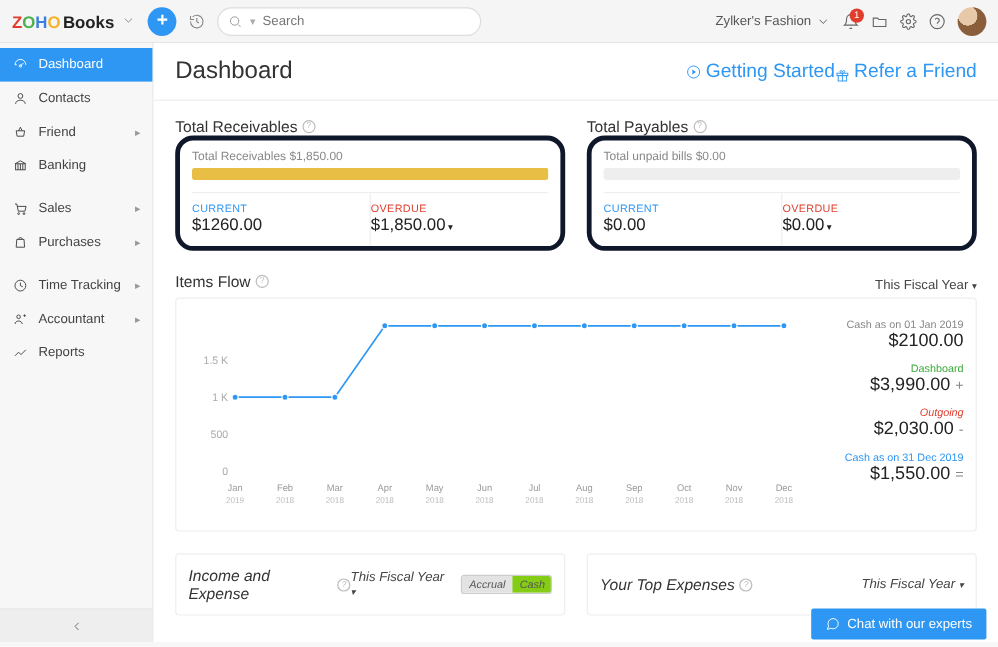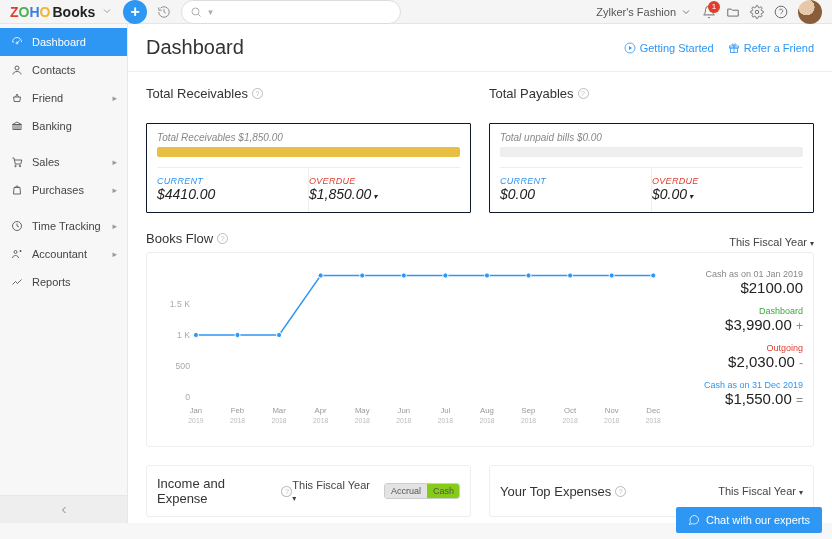--- a/index.html
+++ b/index.html
@@ -1,19 +1,19 @@
 <!DOCTYPE html>
 <html><head>
 <meta charset="utf-8">
 <style>
   * { box-sizing: border-box; margin: 0; padding: 0; font-family: -apple-system, BlinkMacSystemFont, "Segoe UI", Helvetica, Arial, sans-serif; }
   body { width: 832px; height: 539px; background: #f7f7f7; color: #333; overflow: hidden; font-size: 13px; }
 
   
-  .topbar { height: 24px; background: #f5f5f5; border-bottom: 1px solid #e5e5e5; display: flex; align-items: center; padding: 0 10px; gap: 10px; }
+  .topbar { height: 36px; background: #f5f5f5; border-bottom: 1px solid #e5e5e5; display: flex; align-items: center; padding: 0 10px; gap: 10px; }
   .brand { display: flex; align-items: center; font-weight: 600; font-size: 14px; }
   .brand .zoho { letter-spacing: 0; font-weight: 700; }
   .brand .z1 { color: #e03d2d; }
   .brand .z2 { color: #4eb04e; }
   .brand .z3 { color: #3b7ee0; }
   .brand .z4 { color: #f5b32a; }
   .brand .books { margin-left: 2px; color: #222; }
   .brand .chev { margin-left: 6px; color: #888; }
   .addbtn { width: 24px; height: 24px; border-radius: 50%; background: #2e96f3; color:#fff; display:flex; align-items:center; justify-content:center; font-size: 16px; font-weight:600; }
   .history-icon { color:#888; display:flex; }
@@ -31,31 +31,31 @@
   .nav { flex:1; padding-top:4px; }
   .nav-item { display:flex; align-items:center; height:28px; padding:0 10px; gap:8px; color:#444; font-size:11px; cursor:pointer; }
   .nav-item.active { background:#2e96f3; color:#fff; }
   .nav-item .chev { margin-left:auto; color:#999; font-size:9px; }
   .nav-icon { width:14px; display:flex; justify-content:center; }
   .sidebar-collapse { height:28px; border-top:1px solid #e7e7e7; display:flex; align-items:center; justify-content:center; color:#666; background:#eee; }
 
   .main { flex:1; overflow:auto; background:#fff; }
   .page-header { display:flex; align-items:center; padding:12px 18px; border-bottom:1px solid #eee; }
   .page-title { font-size:20px; color:#333; }
-  .header-links { margin-left:auto; display:flex; gap:14px; font-size:11px; }
+  .header-links { margin-left:auto; display:flex; font-size:16px; }
   .gs { color:#2e96f3; display:flex; align-items:center; gap:4px; }
-  .refer { color:#2e96f3; display:flex; align-items:flex-start; gap:4px; }
+  .refer { color:#2e96f3; display:flex; align-items:flex-end; gap:4px; }
 
   .content { padding: 14px 18px; display:flex; flex-direction:column; gap:18px; }
 
   .row2 { display:flex; gap:18px; }
   .card50 { flex:1; }
-  .card-title { font-size:13px; color:#333; display:flex; align-items:center; gap:4px; margin-bottom:22px; }
+  .card-title { font-size:13px; color:#333; display:flex; align-items:center; gap:4px; margin-bottom:0; }
   .help { width:11px; height:11px; border:1px solid #bbb; border-radius:50%; display:inline-flex; align-items:center; justify-content:center; font-size:7px; color:#bbb; }
-  .bar-card { border:1px solid #0f172a; border-radius:1px; padding:8px 10px 0;font-style:italic; }
+  .bar-card { border:4px solid #0f172a; border-radius:15px; padding:8px 10px 0; }
   .tiny { font-size:10px; color:#888; }
   .progress { height:10px; background:#eee; border-radius:2px; margin:4px 0 0; overflow:hidden; }
   .progress .fill { height:100%; background:#e8be44; }
   .split2 { display:flex; margin-top:10px; border-top:1px solid #eee; }
   .cell { flex:1; padding:8px 0 10px; }
   .cell + .cell { border-left:1px solid #eee; padding-left:0; }
   .lbl-current { font-size:9px; color:#2e96f3; letter-spacing:0.3px; }
   .lbl-overdue { font-size:9px; color:#e03d2d; letter-spacing:0.3px; }
   .money { font-size:14px; color:#222; }
   .money .caret { font-size:8px; margin-left:2px; }
@@ -64,26 +64,26 @@
   .cash-head { display:flex; align-items:center; }
   .cash-head .period { margin-left:auto; font-size:11px; color:#444; }
   .chart-area { flex:1; }
   svg.chart { width:100%; height:170px; }
   .axis-lbl { font-size:9px; fill:#aaa; }
   .tick { font-size:8px; fill:#999; }
   .tick2 { font-size:7px; fill:#bbb; }
   .cash-summary { width:130px; text-align:right; display:flex; flex-direction:column; gap:10px; padding-top:6px; }
   .sum-lbl { font-size:9px; color:#888; }
   .sum-lbl.in { color:#3aaa3a; }
-  .sum-lbl.out { color:#e03d2d; }
+  .sum-lbl.out { color:#e03d2d;font-style:italic; }
   .sum-lbl.end { color:#2e96f3; }
   .sum-val { font-size:15px; color:#222; }
 
   .row2b .card-title { margin-bottom:0; }
-  .half-card { flex:1; border:1px solid #eee; border-radius:3px; padding:10px; min-height:46px; display:flex; align-items:center; }
+  .half-card { flex:1; border:1px solid #eee; border-radius:3px; padding:10px; min-height:46px; display:flex; align-items:center;font-style:italic; }
   .half-card .period { margin-left:auto; font-size:11px; color:#444; }
   .segbtn { margin-left:8px; display:flex; border:1px solid #ccc; border-radius:3px; overflow:hidden; font-size:9px; }
   .segbtn > div { padding:2px 6px; background:#84cc16; color:#555; }
   .segbtn > div.active { background:#e3e3e3; }
 
   .chat-fab { position:absolute; right:10px; bottom:6px; background:#2e96f3; color:#fff; font-size:11px; padding:7px 12px; border-radius:2px; display:flex; align-items:center; gap:6px; }
 
   svg.ic { width:14px; height:14px; stroke:currentColor; fill:none; stroke-width:1.6; }
   svg.ic12 { width:12px; height:12px; stroke:currentColor; fill:none; stroke-width:1.6; }
 </style>
@@ -107,20 +107,21 @@
         <polyline points="3 4 3 9 8 9"></polyline>
         <polyline points="12 7 12 12 15 14"></polyline>
       </svg>
   </div>
   <div class="search">
     <svg class="ic12" viewBox="0 0 24 24">
         <circle cx="11" cy="11" r="7"></circle>
         <line x1="21" y1="21" x2="16.65" y2="16.65"></line>
       </svg>
     <span style="font-size:9px;color:#aaa">▾</span>
+    <input placeholder="Search" style="">
   </div>
   <div class="topbar-spacer"></div>
   <div class="org">
     <span>Zylker's Fashion</span>
     <svg class="ic12" viewBox="0 0 24 24">
         <polyline points="6 9 12 15 18 9"></polyline>
       </svg>
   </div>
   <div class="top-icon">
     <svg class="ic" viewBox="0 0 24 24">
@@ -288,21 +289,21 @@
               <span class="help">?</span>
             </div>
           <div class="bar-card">
             <div class="tiny">Total Receivables $1,850.00</div>
             <div class="progress">
                 <div class="fill" id="recv-fill" style="width: 100%;"></div>
               </div>
             <div class="split2">
               <div class="cell">
                 <div class="lbl-current">CURRENT</div>
-                <div class="money">$4410.00</div>
+                <div class="money">$1260.00</div>
               </div>
               <div class="cell">
                 <div class="lbl-overdue">OVERDUE</div>
                 <div class="money"><span>$1,850.00</span><span class="caret">▾</span></div>
               </div>
             </div>
           </div>
         </div>
         <div class="card50">
           <div class="card-title">
@@ -324,21 +325,21 @@
                 <div class="money"><span>$0.00</span><span class="caret">▾</span></div>
               </div>
             </div>
           </div>
         </div>
       </div>
 
       <div>
         <div class="cash-head">
           <div class="card-title" style="margin-bottom:6px">
-              <span>Books Flow</span>
+              <span>Items Flow</span>
               <span class="help">?</span>
             </div>
           <div class="period"><span>This Fiscal Year</span> <span style="font-size:8px">▾</span></div>
         </div>
         <div class="cash-card">
           <div class="chart-area">
             <svg class="chart" id="cfsvg" viewBox="0 0 520 170" preserveAspectRatio="none">
                 <text class="axis-lbl" x="34" y="137" text-anchor="end">0</text>
                 <text class="axis-lbl" x="34" y="106" text-anchor="end">500</text>
                 <text class="axis-lbl" x="34" y="75" text-anchor="end">1 K</text>

